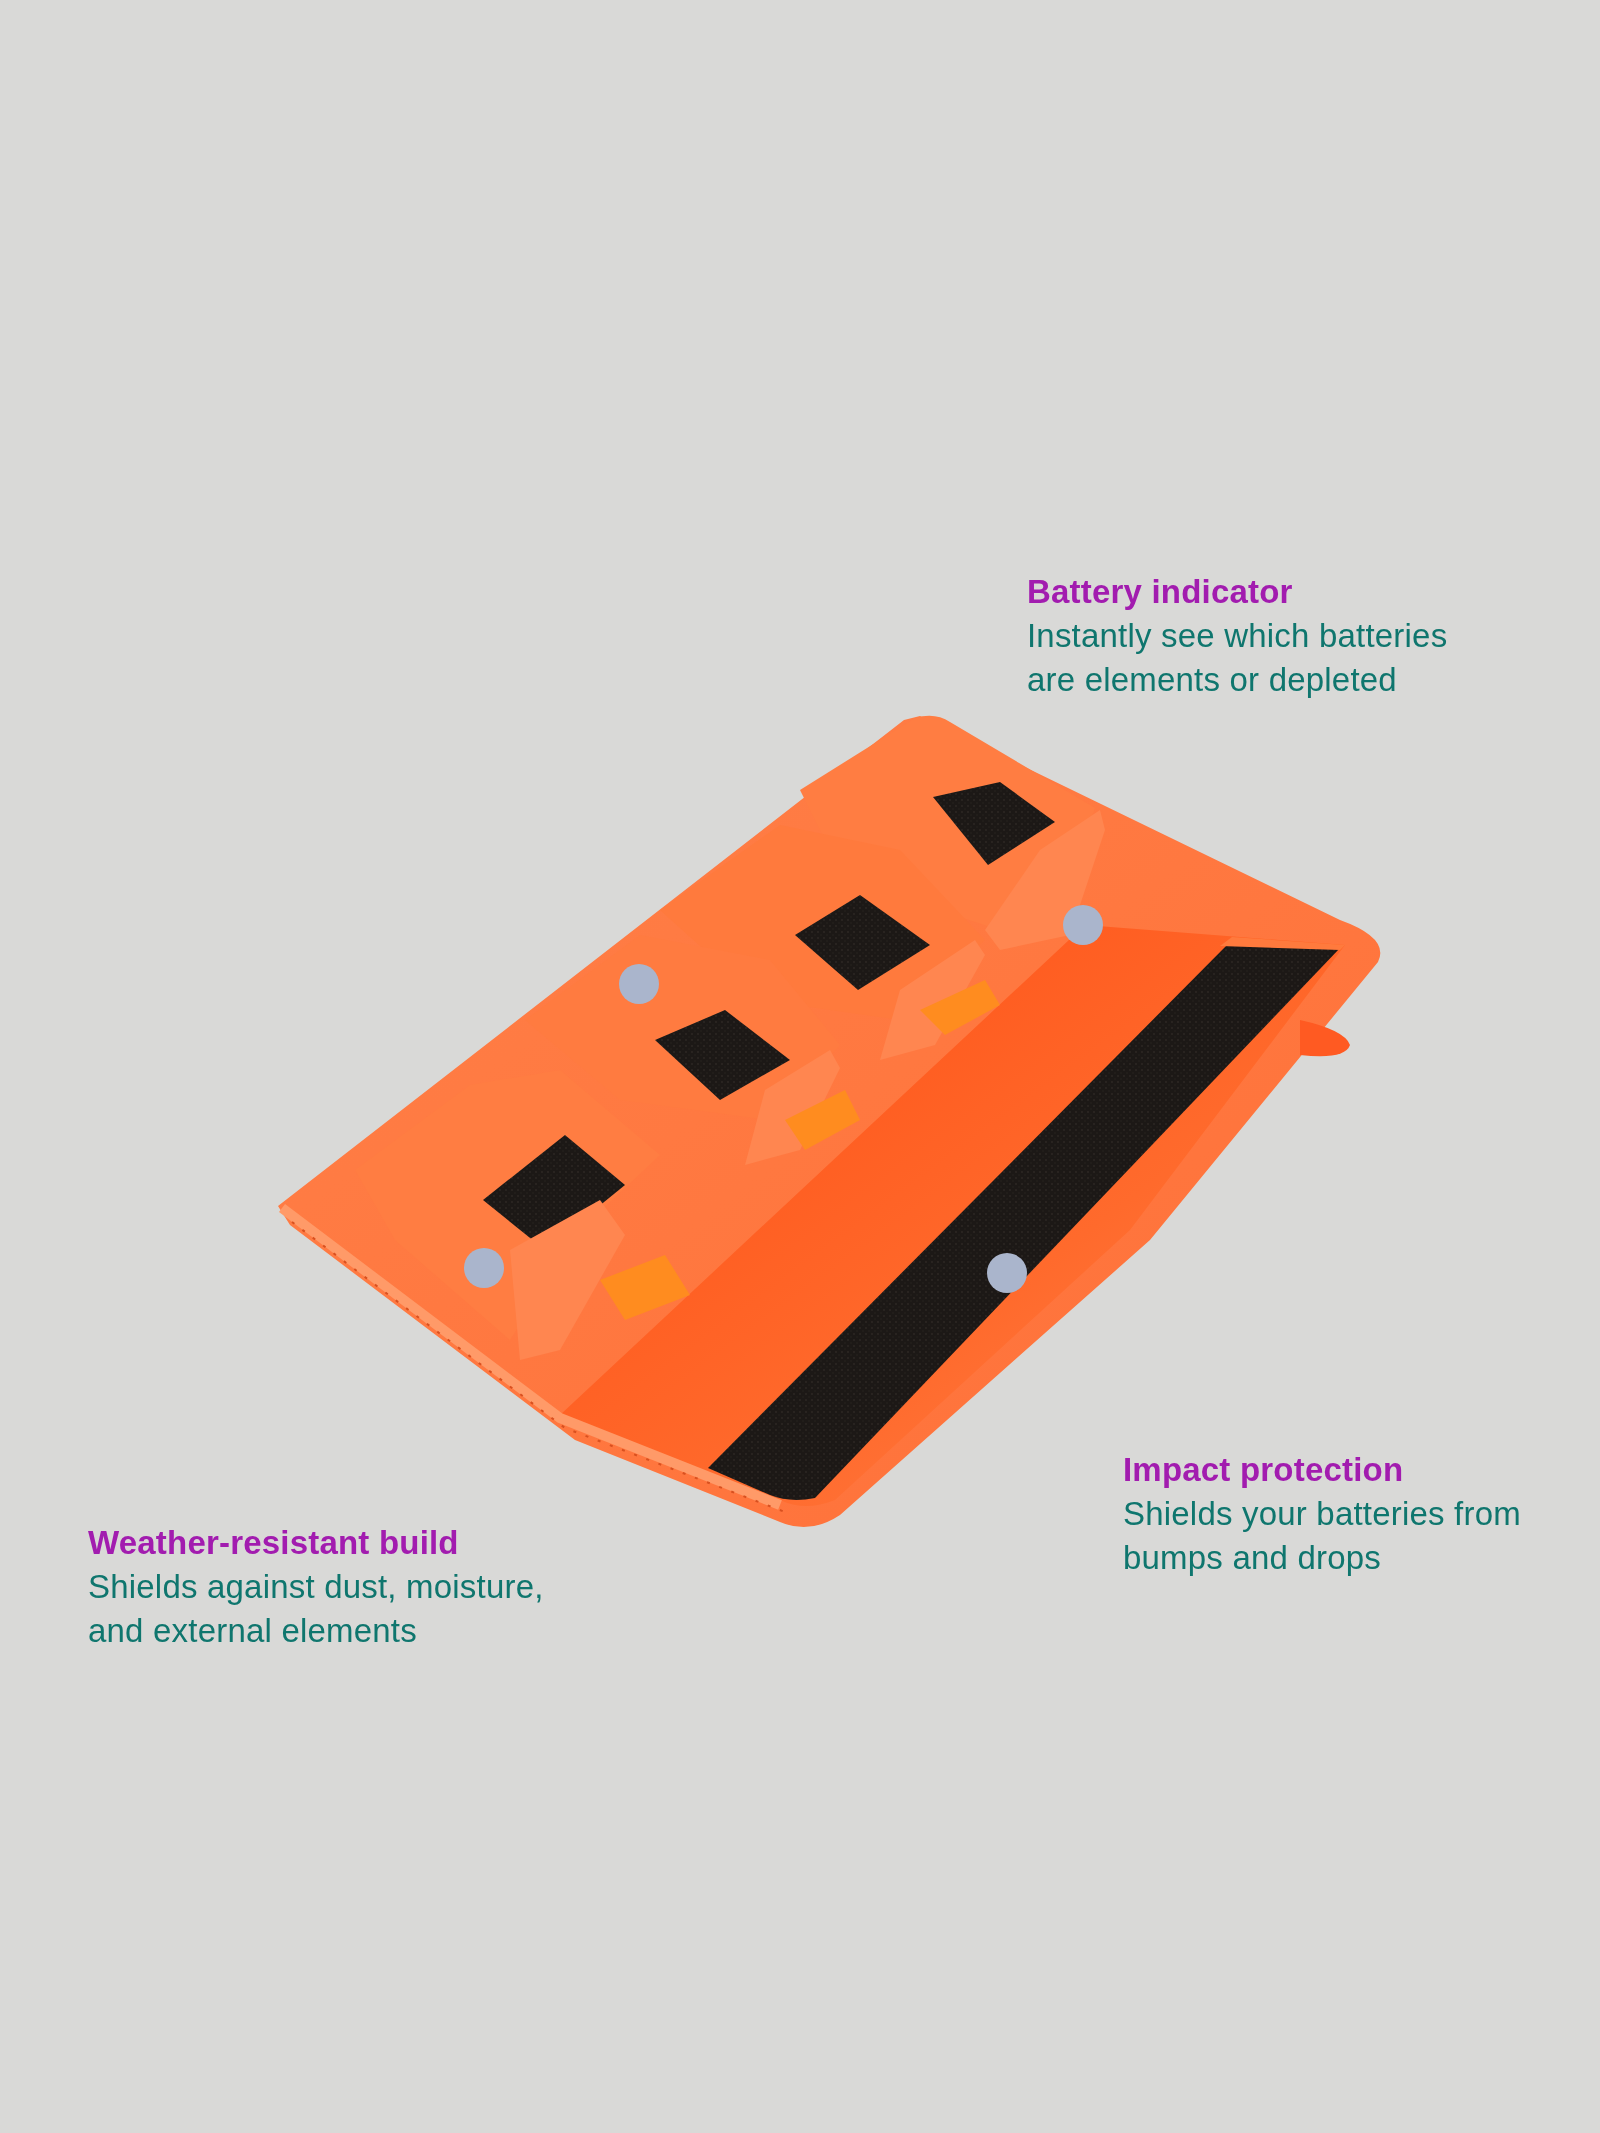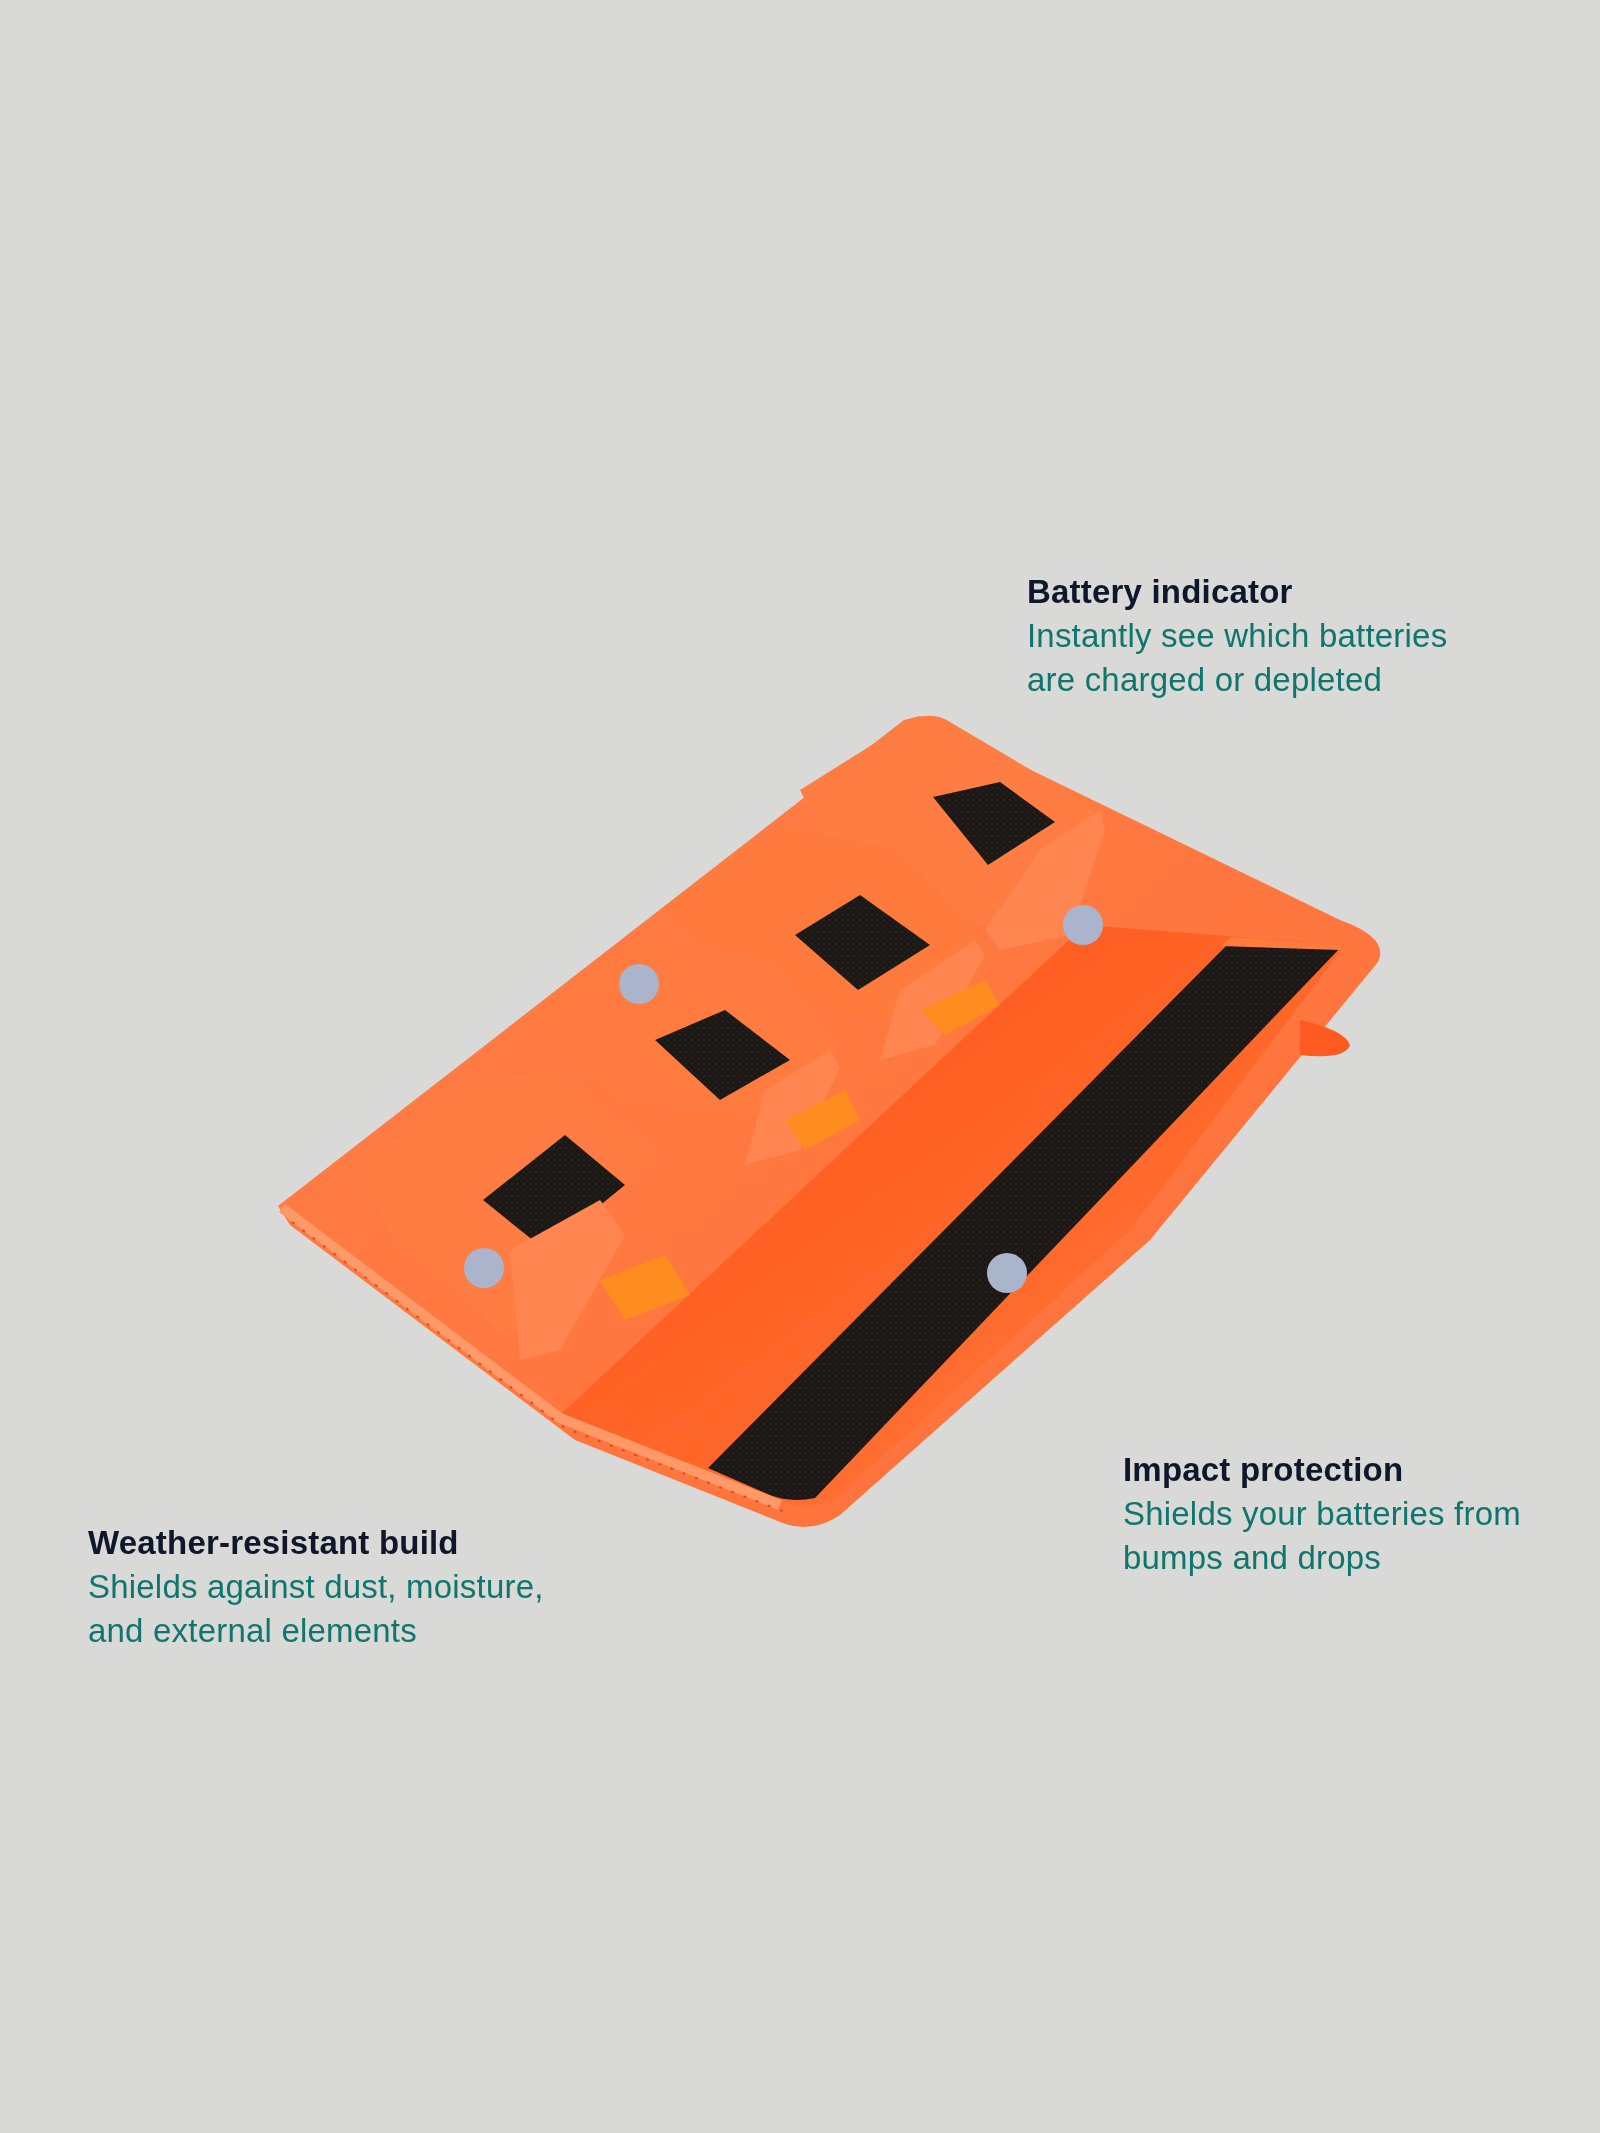--- a/index.html
+++ b/index.html
@@ -29,21 +29,21 @@
   }
   .callout {
     position: absolute;
     font-size: 33px;
     line-height: 44px;
     letter-spacing: 0.2px;
   }
   .callout .title {
     display: block;
     font-weight: 700;
-    color: #0f172a;
+    color: #a21caf;
   }
   .callout .line {
     display: block;
     font-weight: 400;
     color: #0f766e;
   }
   .hotspot {
     position: absolute;
     width: 40px;
     height: 40px;
@@ -106,21 +106,21 @@
     <path d="M510 1250 L600 1200 L625 1235 L560 1350 L520 1360 Z" fill="#ff8650"></path>
     <path d="M600 1280 L665 1255 L690 1295 L625 1320 Z" fill="#ff8c1f"></path>
 
     <path d="M282 1208 L560 1418 L780 1505" fill="none" stroke="#ff9a68" stroke-width="10"></path>
     <path d="M292 1222 L565 1428 L785 1512" fill="none" stroke="#d9501f" stroke-width="2" stroke-dasharray="3 10"></path>
   </svg>
 
   <div class="callout" style="left:1027px; top:570px;">
     <span class="title">Battery indicator</span>
     <span class="line">Instantly see which batteries</span>
-    <span class="line">are charged or depleted</span>
+    <span class="line">are elements or depleted</span>
   </div>
 
 
   <div class="callout" style="left:1123px; top:1400px;margin-top:48px;">
     <span class="title">Impact protection</span>
     <span class="line">Shields your batteries from</span>
     <span class="line">bumps and drops</span>
   </div>
 
   <div class="callout" style="left:88px; top:1521px;">

